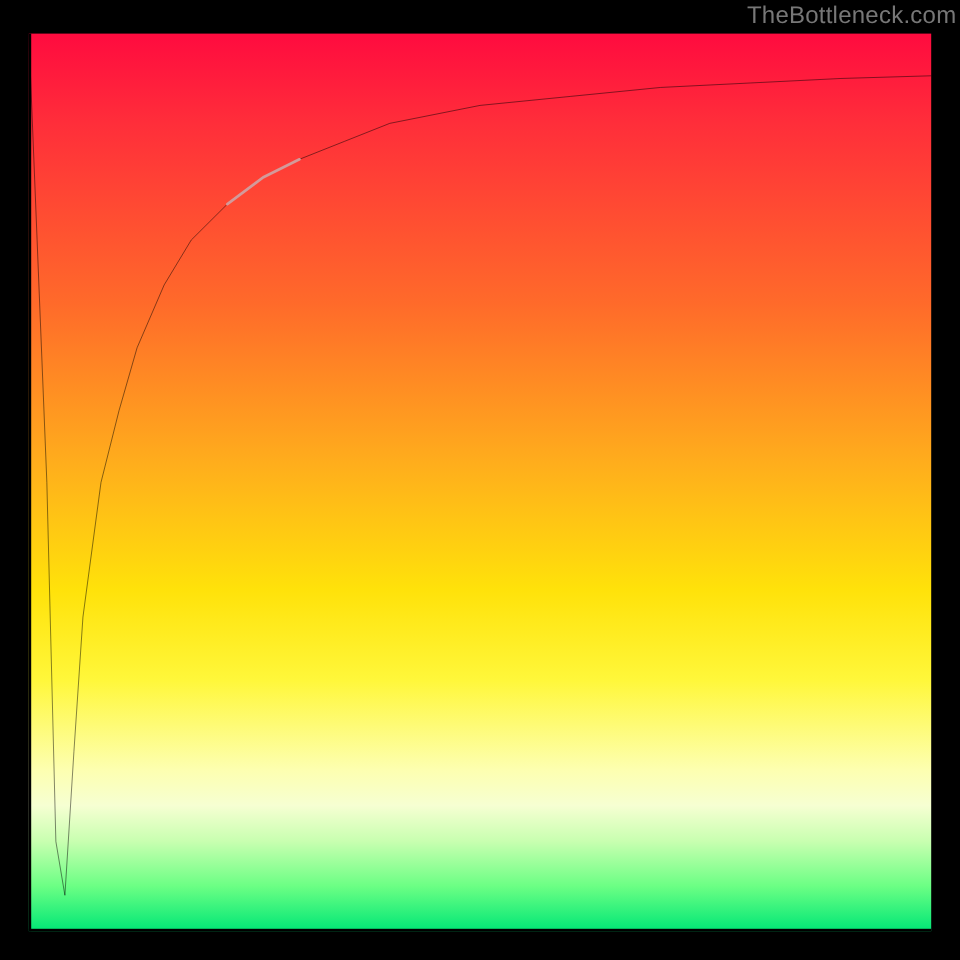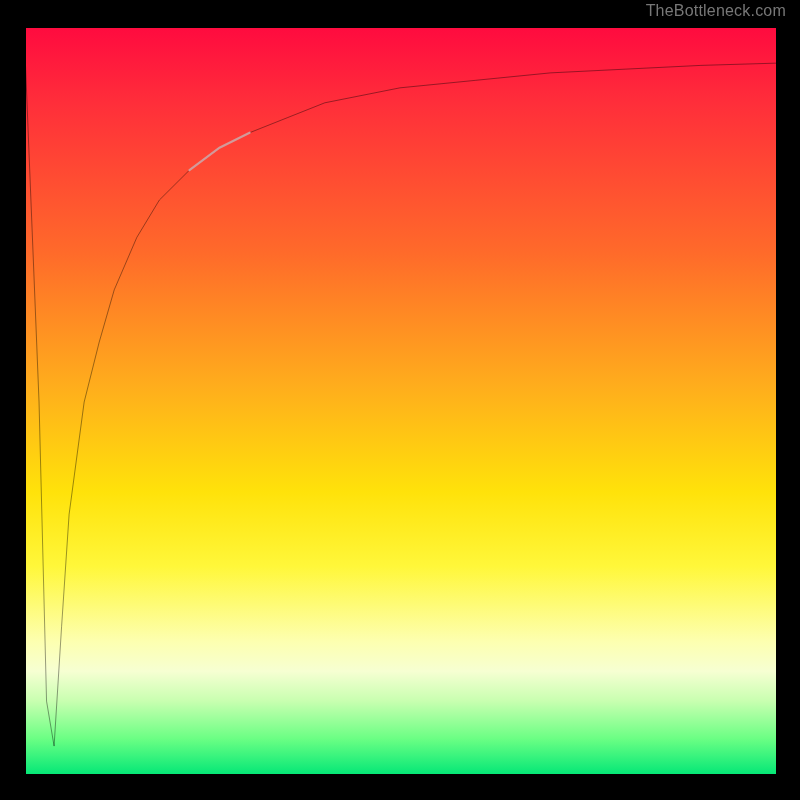--- a/index.html
+++ b/index.html
@@ -12,23 +12,23 @@
   }
   .frame {
     position: relative;
     width: 800px;
     height: 800px;
     background: #000;
   }
   .attribution {
     position: absolute;
     top: 2px;
-    right: 14px;
+    right: 3px;
     color: #777;
-    font-size: 16px;
+    font-size: 20px;
     letter-spacing: 0.2px;
   }
   .plot-area {
     position: absolute;
     left: 24px;
     top: 28px;
     width: 752px;
     height: 748px;
     
     background: linear-gradient(

